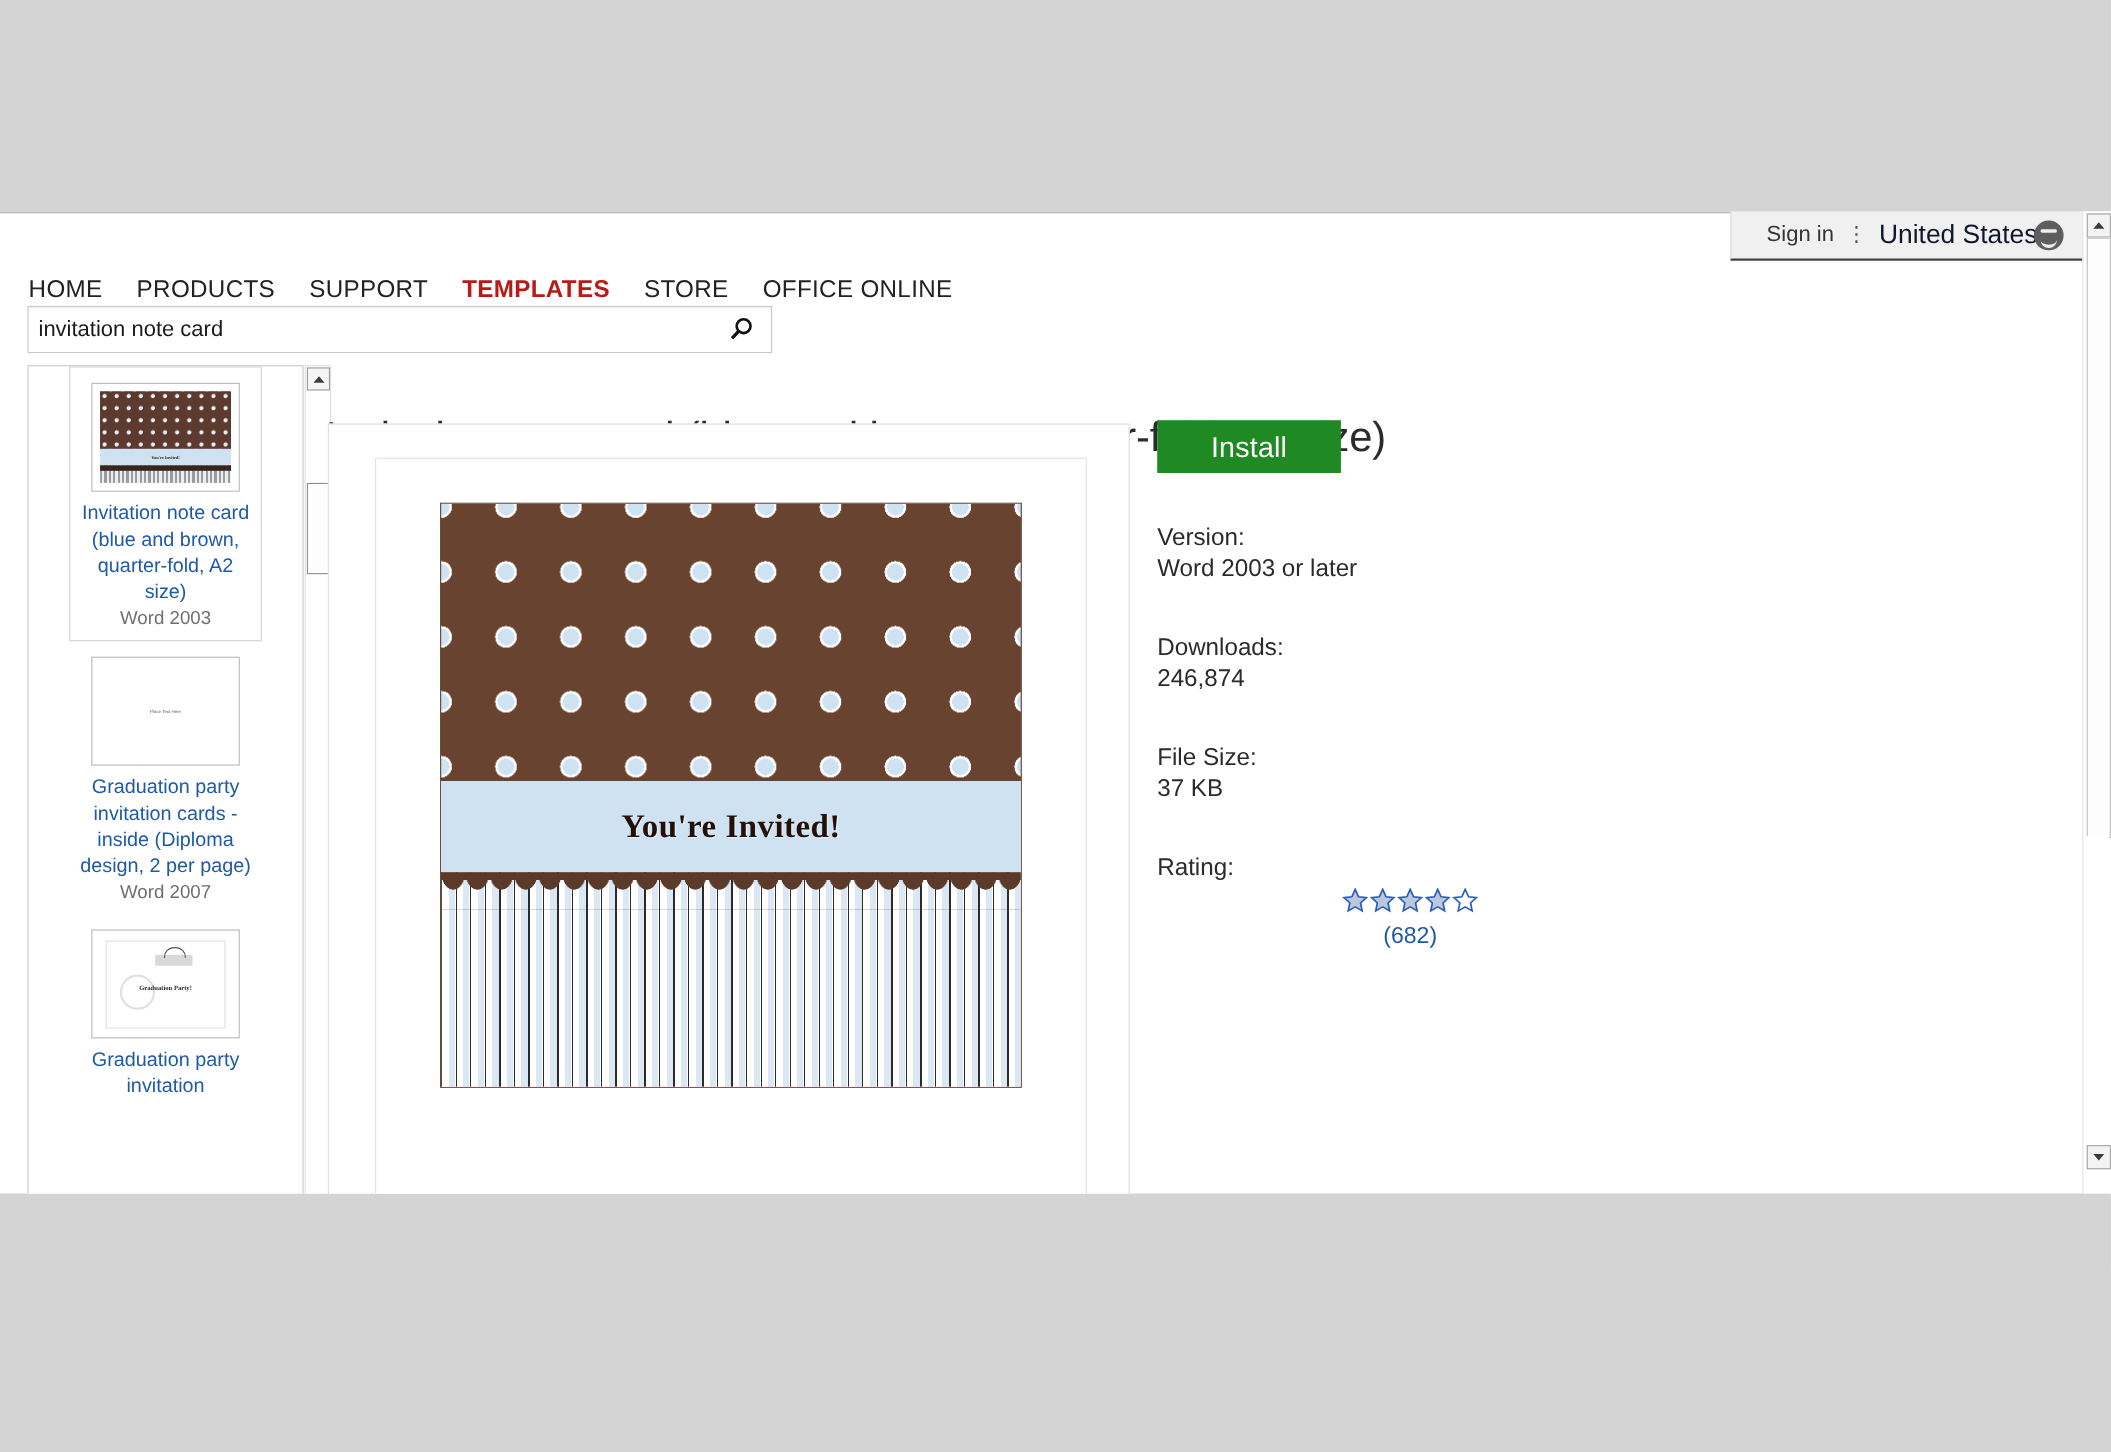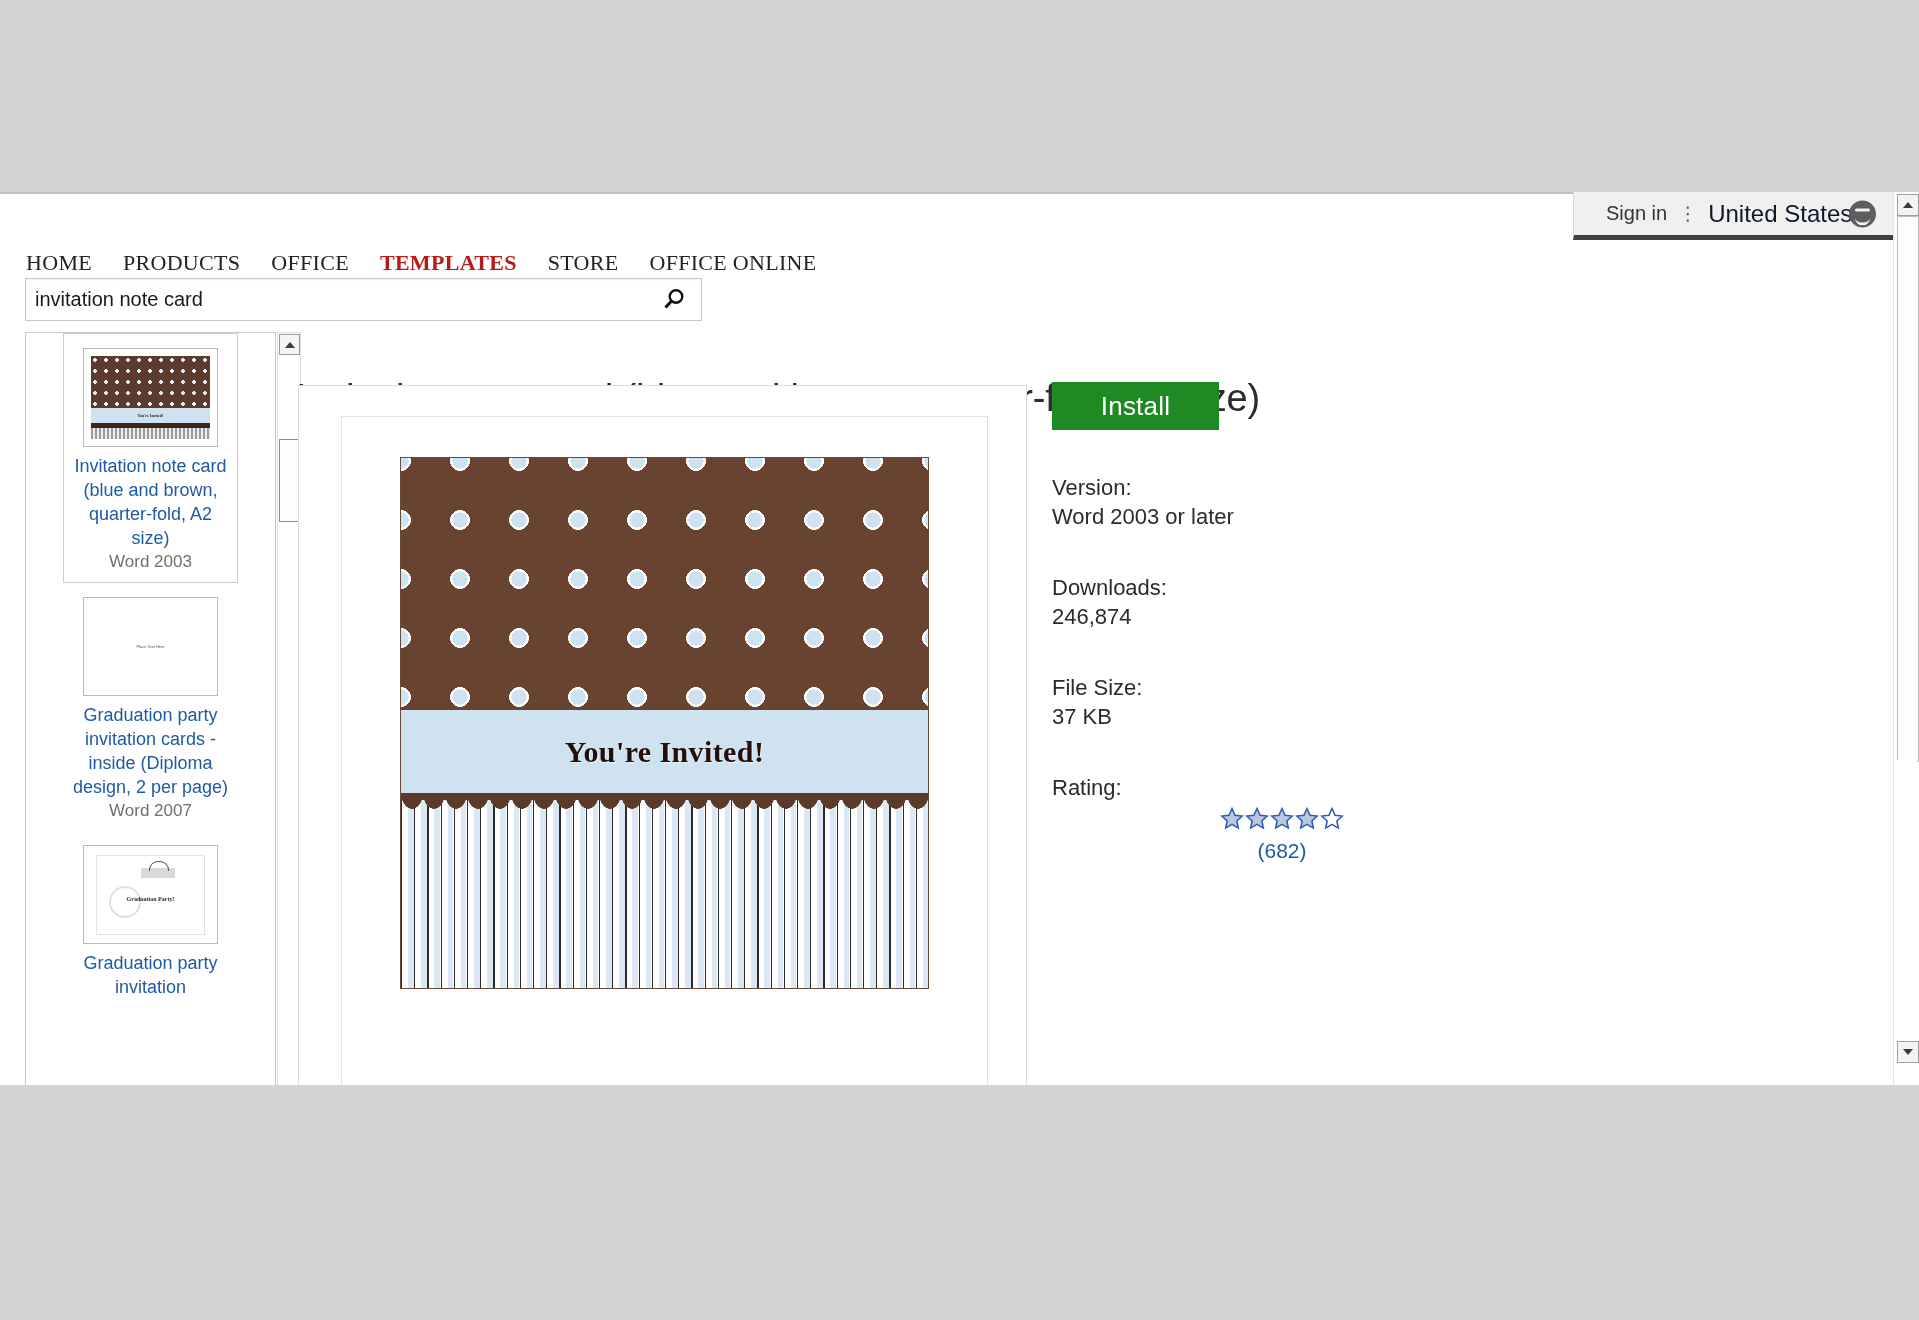--- a/index.html
+++ b/index.html
@@ -60,21 +60,21 @@
     color:#ffffff; font-size:20px; white-space:nowrap;
     cursor:pointer;
   }
 
   
   .account-strip{
     position:absolute; left:1573px; top:0;
     width:346px; height:43px;
     background:#f0f0f0;
     border-left:1px solid #d8d8d8;
-    border-bottom:5px solid #404040;
+    border-bottom:2px solid #404040;
     display:flex; align-items:center;
   }
   .acc-signin{
     margin-left:32px; font-size:20px; color:#333; cursor:pointer;
   }
   .acc-sep{
     margin:0 11px; font-size:19px; color:#555; letter-spacing:0;
     line-height:1; cursor:default;
   }
   .acc-country{ font-size:24px; color:#0f172a; cursor:pointer;}
@@ -91,21 +91,21 @@
   .acc-smiley:after{
     content:""; position:absolute; left:6px; top:14px;
     width:15px;height:8px;
     border-bottom:3px solid #f0f0f0;
     border-radius:0 0 9px 9px;
   }
 
   
   .main-nav{
     position:absolute; left:26px; top:58px;
-    display:flex; align-items:center; gap:31px;font-family:Liberation Serif, serif;
+    display:flex; align-items:center; gap:31px;
   }
   .nav-item{
     font-size:22px; color:#222; letter-spacing:.3px; cursor:pointer;
     white-space:nowrap;
   }
   .nav-item.active{ color:#b81b16; font-weight:bold;}
 
   
   .searchbox{
     position:absolute; left:25px; top:86px;
@@ -348,21 +348,21 @@
   <div class="account-strip">
     <span class="acc-signin">Sign in</span>
     <span class="acc-sep">⋮</span>
     <span class="acc-country">United States</span>
     <span class="acc-smiley"></span>
   </div>
 
   <nav class="main-nav">
     <span class="nav-item">HOME</span>
     <span class="nav-item">PRODUCTS</span>
-    <span class="nav-item">OFFICE</span>
+    <span class="nav-item">SUPPORT</span>
     <span class="nav-item active">TEMPLATES</span>
     <span class="nav-item">STORE</span>
     <span class="nav-item">OFFICE ONLINE</span>
   </nav>
 
   <div class="searchbox">
     <input class="search-input" type="text" value="invitation note card" style="">
     <button class="search-btn">
       <svg width="26" height="26" viewBox="0 0 26 26">
         <circle cx="15" cy="9.5" r="6.3" fill="none" stroke="#111" stroke-width="2.4"></circle>

